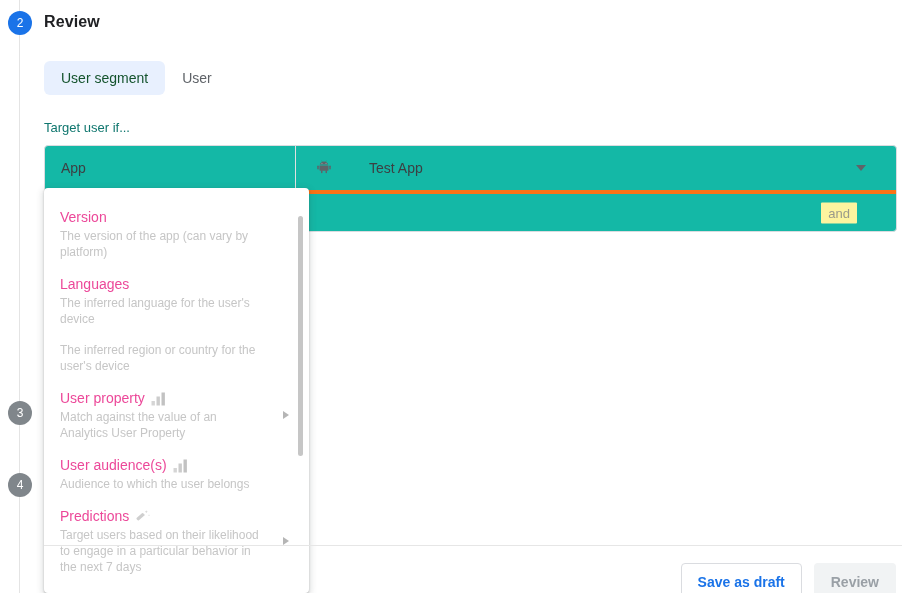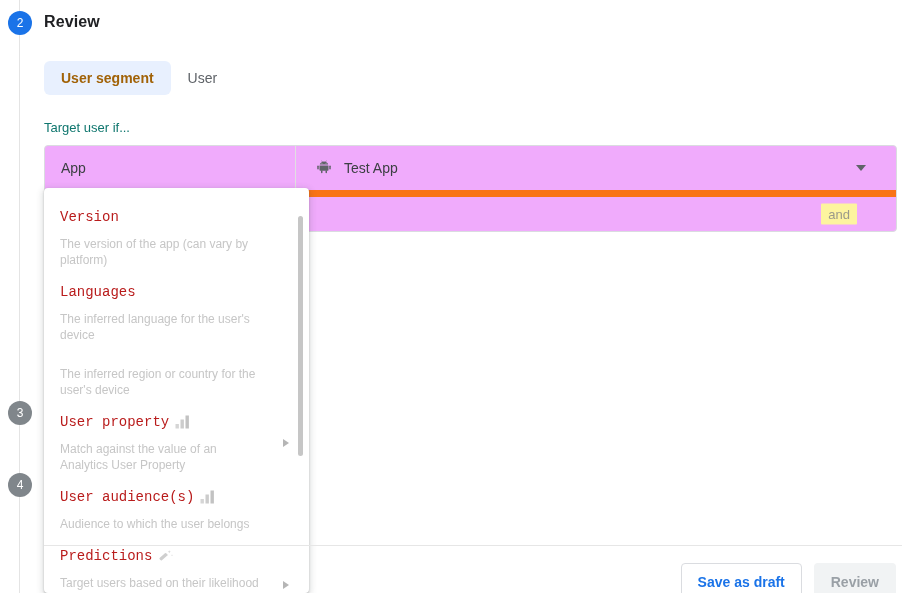--- a/index.html
+++ b/index.html
@@ -32,48 +32,48 @@
     font-size: 16px; font-weight: bold; color: #202124;
     letter-spacing: .1px;
   }
 
   
   .tabs { position: absolute; left: 44px; top: 61px; display: flex; align-items: center; gap: 0px; }
   .tab {
     padding: 8px 17px; border-radius: 6px; font-size: 14px;
     color: #5f6368; cursor: pointer; line-height: 18px;
   }
-  .tab.active { background: #e8f0fe; color: #a16207; font-weight: bold; }
+  .tab.active { background: #e8f0fe; color: #14532d; font-weight: normal; }
 
   
   .target-label {
     position: absolute; left: 44px; top: 120px;
     font-size: 13px; color: #0f766e;
   }
 
   
   .cond-card {
     position: absolute; left: 44px; top: 145px;
     width: 853px; border: 1px solid #dadce0; border-radius: 4px;
-    background: #f0abfc;
+    background: #14b8a6;
   }
   .cond-row { display: flex; align-items: center; height: 41px; position: relative; }
-  .cond-row + .cond-row { border-top: 7px solid #f97316; }
+  .cond-row + .cond-row { border-top: 4px solid #f97316; }
   .cond-row.tall { height: 44px; }
   .cell-left {
     width: 250px; padding-left: 16px; font-size: 14px; color: #3c4043;
     display: flex; align-items: center; height: 100%;
   }
   .vdiv { width: 1px; background: #e0e0e0; height: 100%; }
   .cell-right {
     flex: 1; display: flex; align-items: center; height: 100%;
     padding-left: 19px; padding-right: 14px; position: relative;
   }
   .android-icon { width: 18px; height: 18px; margin-right: 11px; display:block; }
-  .app-name { font-size: 14px; color: #3c4043; }
+  .app-name { font-size: 14px; color: #3c4043; margin-left: 25px; }
   .caret {
     position: absolute; right: 30px; top: 50%; transform: translateY(-50%);
     width: 0; height: 0; border-left: 5px solid transparent;
     border-right: 5px solid transparent; border-top: 6px solid #5f6368;
   }
   .and-badge {
     position: absolute; right: 39px; top: 50%; transform: translateY(-50%);
     background: #fdf49f; color: #9a9a8a; font-size: 13px;
     padding: 3px 7px; border-radius: 1px; line-height: 15px;
   }
@@ -83,25 +83,25 @@
     position: absolute; left: 44px; top: 188px; width: 265px; height: 405px;
     background: #fff; border-radius: 4px;
     box-shadow: 0 2px 6px 2px rgba(60,64,67,.15), 0 1px 2px rgba(60,64,67,.3);
     overflow: hidden;
   }
   .dd-inner { padding: 12px 0 0 0; position: relative; height: 100%; }
   .dd-item {
     position: relative; padding: 7px 30px 7px 16px; cursor: pointer;
   }
   .dd-title {
-    font-size: 14px; color: #b91c1c; line-height: 20px;
-    display: flex; align-items: center; gap: 6px; font-family: Liberation Mono, monospace;
+    font-size: 14px; color: #ec4899; line-height: 20px;
+    display: flex; align-items: center; gap: 6px;
   }
   .dd-desc {
-    font-size: 12px; color: #c6c6c6; line-height: 16px; margin-top: 9px;
+    font-size: 12px; color: #c6c6c6; line-height: 16px; margin-top: 1px;
     max-width: 205px;
   }
   .dd-arrow {
     position: absolute; right: 20px; top: 50%; transform: translateY(-50%);
     width: 0; height: 0; border-top: 4.5px solid transparent;
     border-bottom: 4.5px solid transparent; border-left: 6px solid #b5b5b5;
   }
   .mini-icon { display: inline-block; width: 15px; height: 14px; }
   .dd-scrollbar {
     position: absolute; right: 6px; top: 28px; width: 5px; height: 240px;

